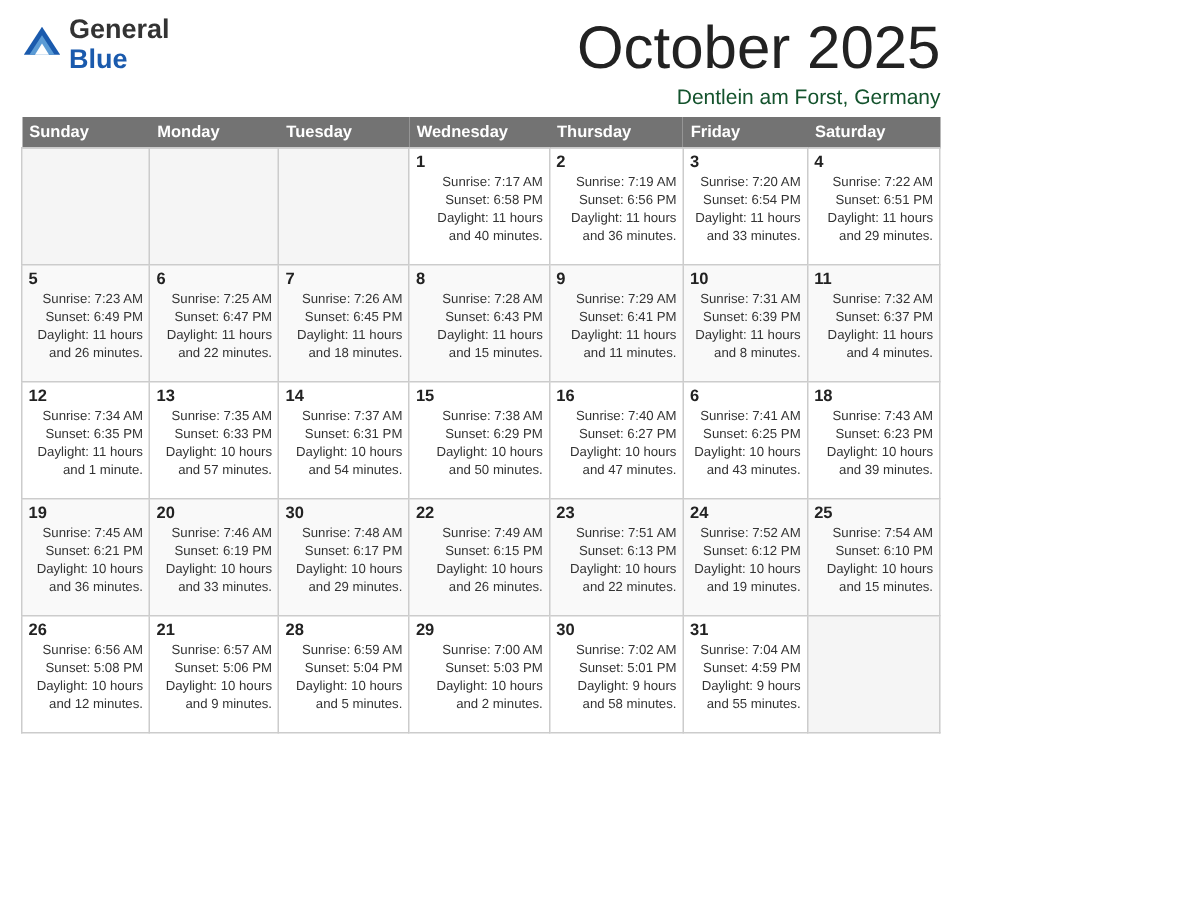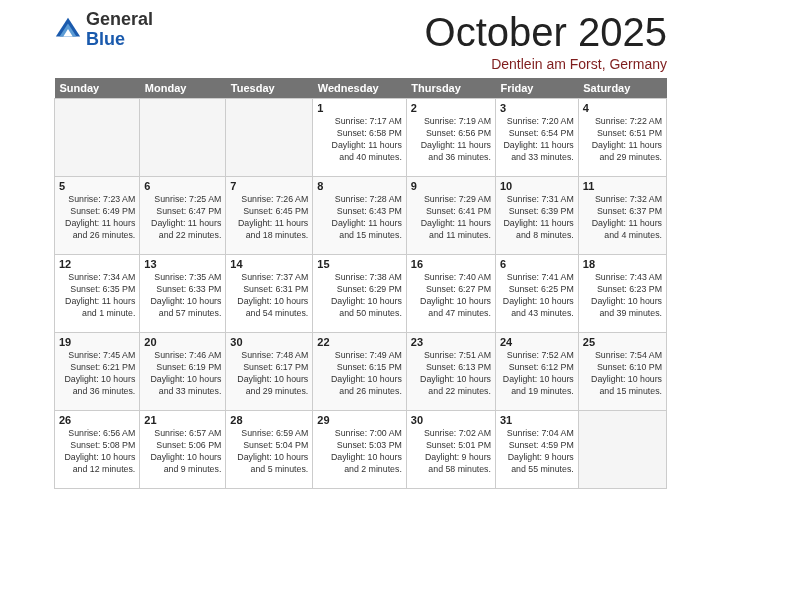--- a/index.html
+++ b/index.html
@@ -6,21 +6,20 @@
     body {
       font-family: Arial, sans-serif;
       background: #fff;
       width: 792px;
       height: 612px;
       overflow: hidden;
     }
     .container {
       width: 641px;
       padding: 10px 14px 8px 14px;
-      margin-left: 40px;
     }
     .header {
       display: flex;
       align-items: flex-start;
       justify-content: space-between;
       margin-bottom: 6px;
     }
     .logo {
       display: flex;
       align-items: center;
@@ -41,21 +40,21 @@
       text-align: right;
     }
     .month-title {
       font-size: 40px;
       font-weight: normal;
       color: #222;
       line-height: 1.1;
     }
     .location {
       font-size: 14px;
-      color: #7f1d1d;
+      color: #14532d;
       margin-top: 2px;
     }
     table {
       width: 100%;
       border-collapse: collapse;
       font-size: 9.5px;
     }
     th {
       background-color: #737373;
       color: #fff;

